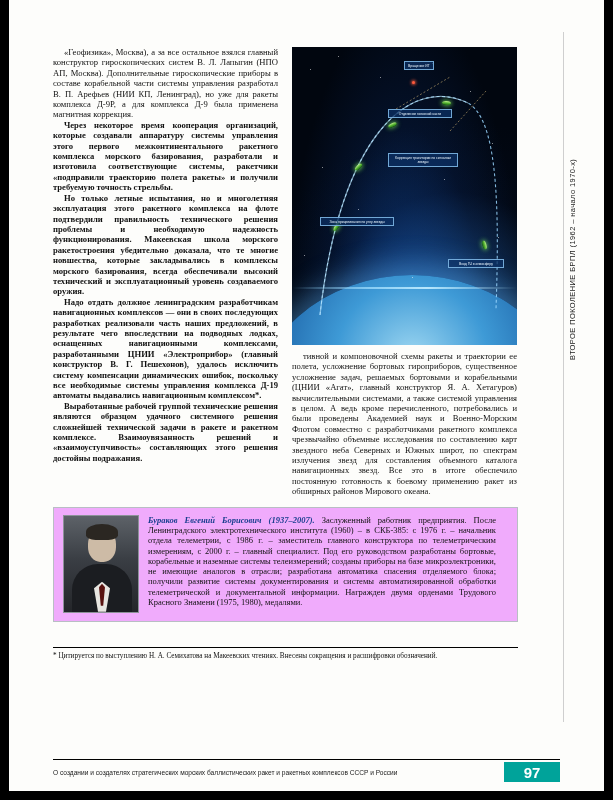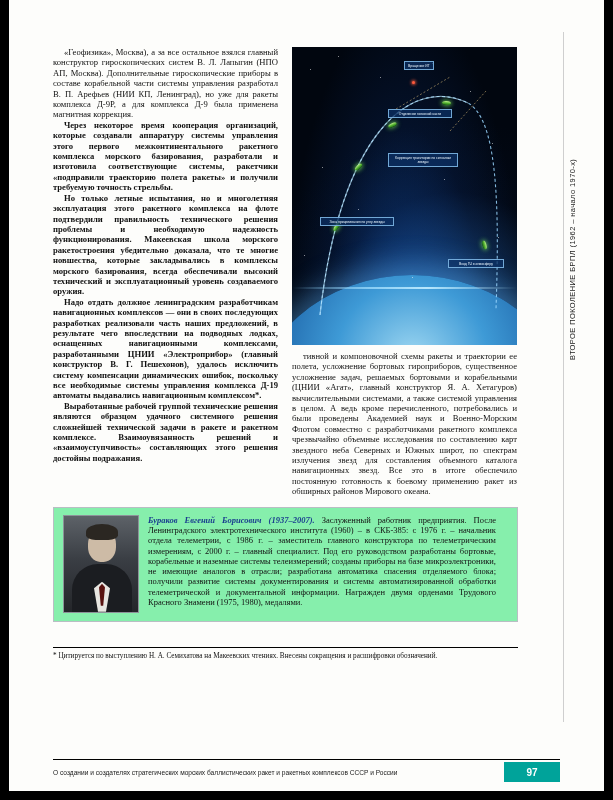--- a/index.html
+++ b/index.html
@@ -184,21 +184,21 @@
     left: 2.3px; top: 3px;
     width: 2.4px; height: 2.4px;
     background: #fff;
     border-radius: 50%;
   }
 
   
   .bio {
     margin-top: 10px;
     border: 1px solid #b9bec4;
-    background: #86efac;
+    background: #f0abfc;
     padding: 7px 21px 8px 9px;
     display: flex;
     gap: 9px;
   }
   .bio-photo {
     width: 74px;
     height: 96px;
     flex: 0 0 auto;
     background: linear-gradient(180deg, #5d6268 0%, #3a3e44 45%, #24262a 100%);
     position: relative;
@@ -283,21 +283,21 @@
   }
   .page-number-box {
     position: absolute;
     right: 44px;
     bottom: 18px;
     width: 56px;
     height: 20px;
     background: #00a39a;
     color: #fff;
     font-family: "Liberation Sans", sans-serif;
-    font-size: 10px;
+    font-size: 15px;
     font-weight: bold;
     display: flex;
     align-items: center;
     justify-content: center;
   }
   .bottom-bar {
     position: absolute;
     left: 0; right: 0; bottom: 0;
     height: 9px;
     background: #000;

